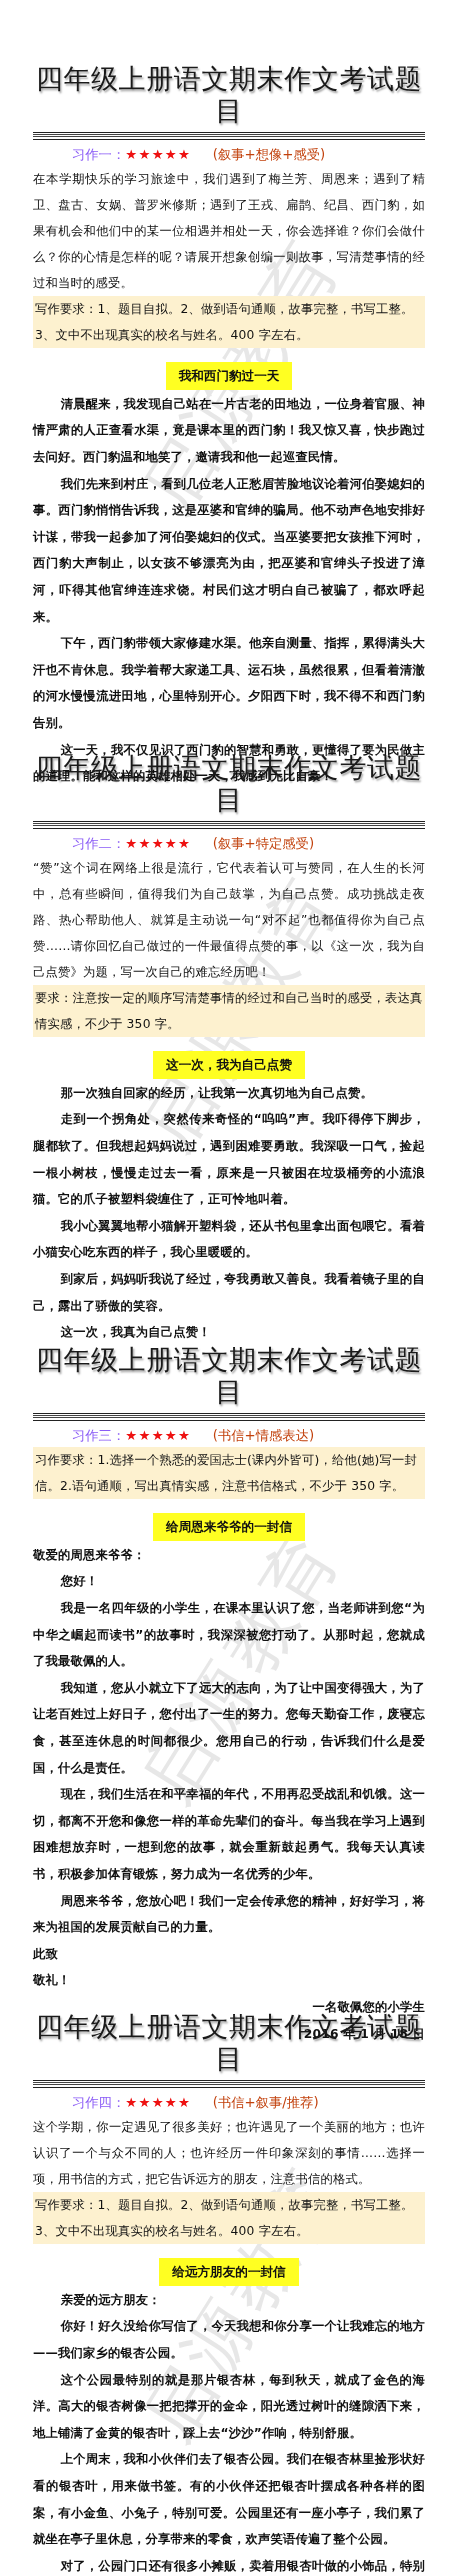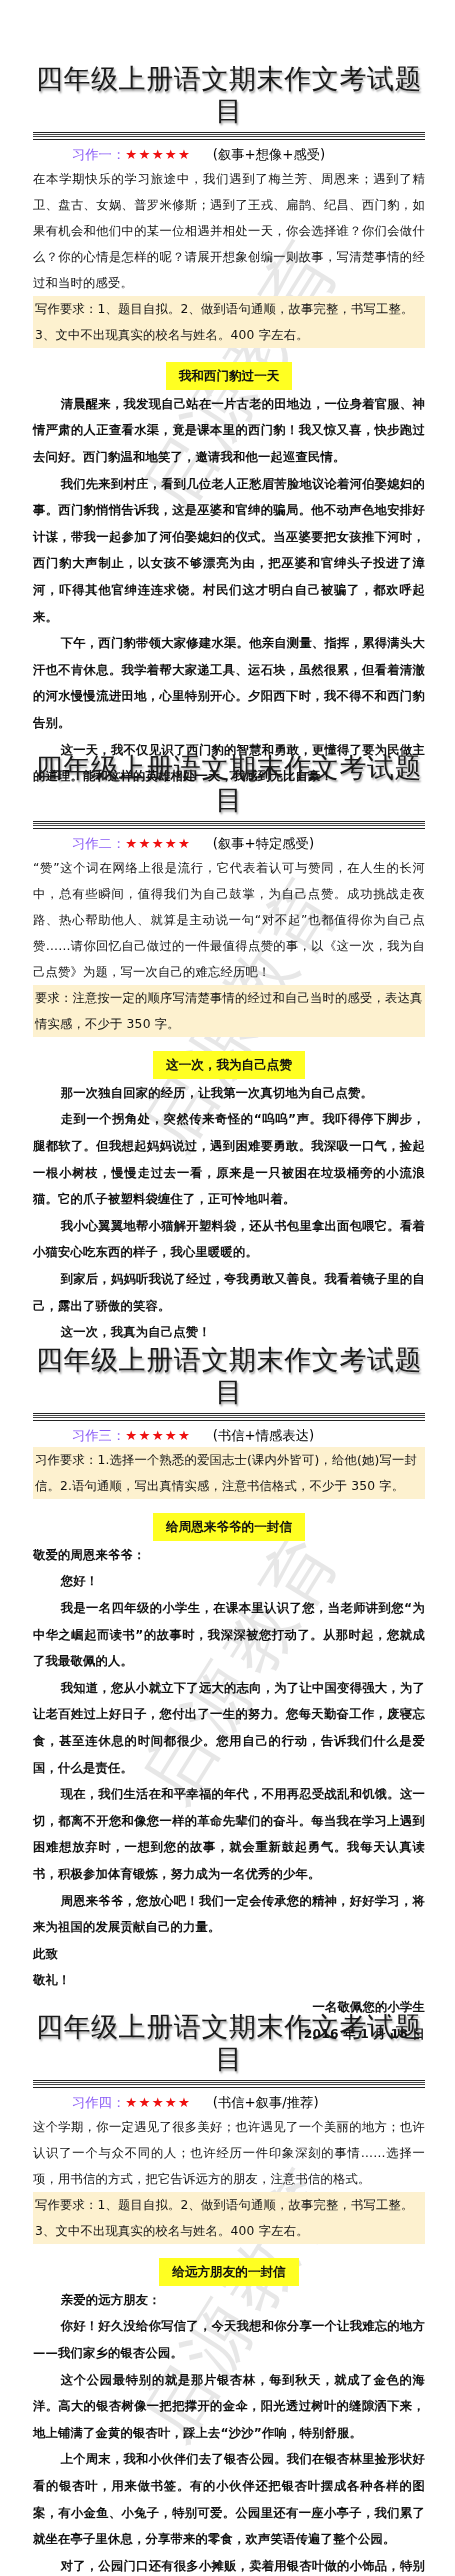--- a/index.html
+++ b/index.html
@@ -46,21 +46,21 @@
     border-top: 0.6px solid #444;
   }
   .task-head {
     margin-top: 3.8px;
     font-size: 13.3px;
     line-height: 21.5px;
     white-space: nowrap;
   }
   .task-label { color: #8b5cf6; margin-left: 39px; }
   .task-stars { color: #ee1111; letter-spacing: 1.3px; }
-  .task-tags { color: #000000; margin-left: 21.5px; }
+  .task-tags { color: #c2410c; margin-left: 21.5px; }
   .prompt {
     font-size: 12.3px;
     line-height: 26px;
     margin: 0;
     text-align: justify;
     letter-spacing: 0.2px;
   }
   .req {
     background: #fdf1cf;
     font-size: 12.3px;

